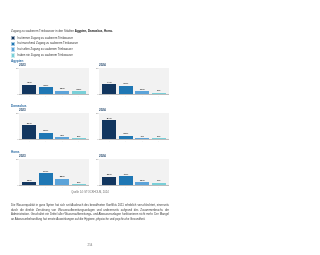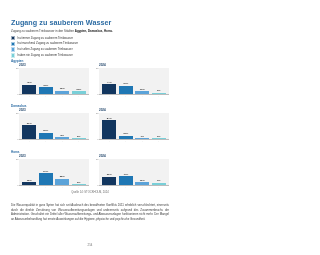--- a/index.html
+++ b/index.html
@@ -164,21 +164,20 @@
     text-align: center;
     font-size: 2.9px;
     color: #777;
   }
 </style>
 </head>
 <body>
 
 <div class="page">
 
-  <h1 class="title">Zugang zu sauberem Wasser</h1>
 
   <div class="subtitle"><span>Zugang zu sauberem Trinkwasser in den Städten </span><b>Ägypten, Damaskus, Homs.</b></div>
 
   <div class="legend">
       <div class="legend-row">
         <span class="legend-swatch" style="background: rgb(18, 54, 95);"></span>
         <span class="legend-label">hat immer Zugang zu sauberem Trinkwasser</span>
       </div>
       <div class="legend-row">
         <span class="legend-swatch" style="background: rgb(31, 119, 180);"></span>

